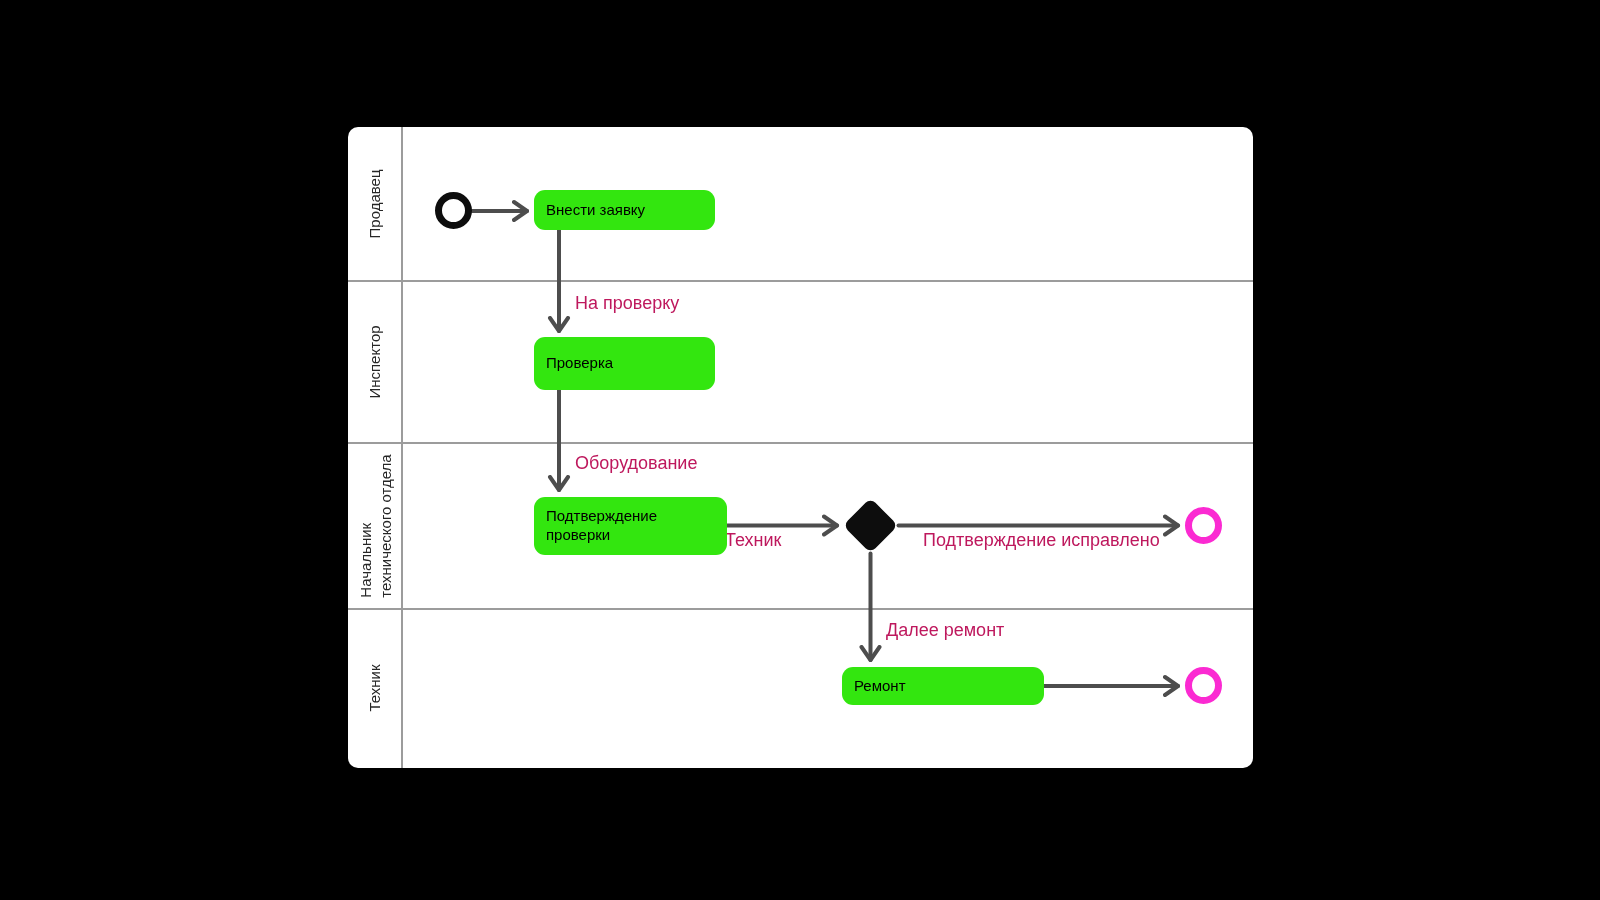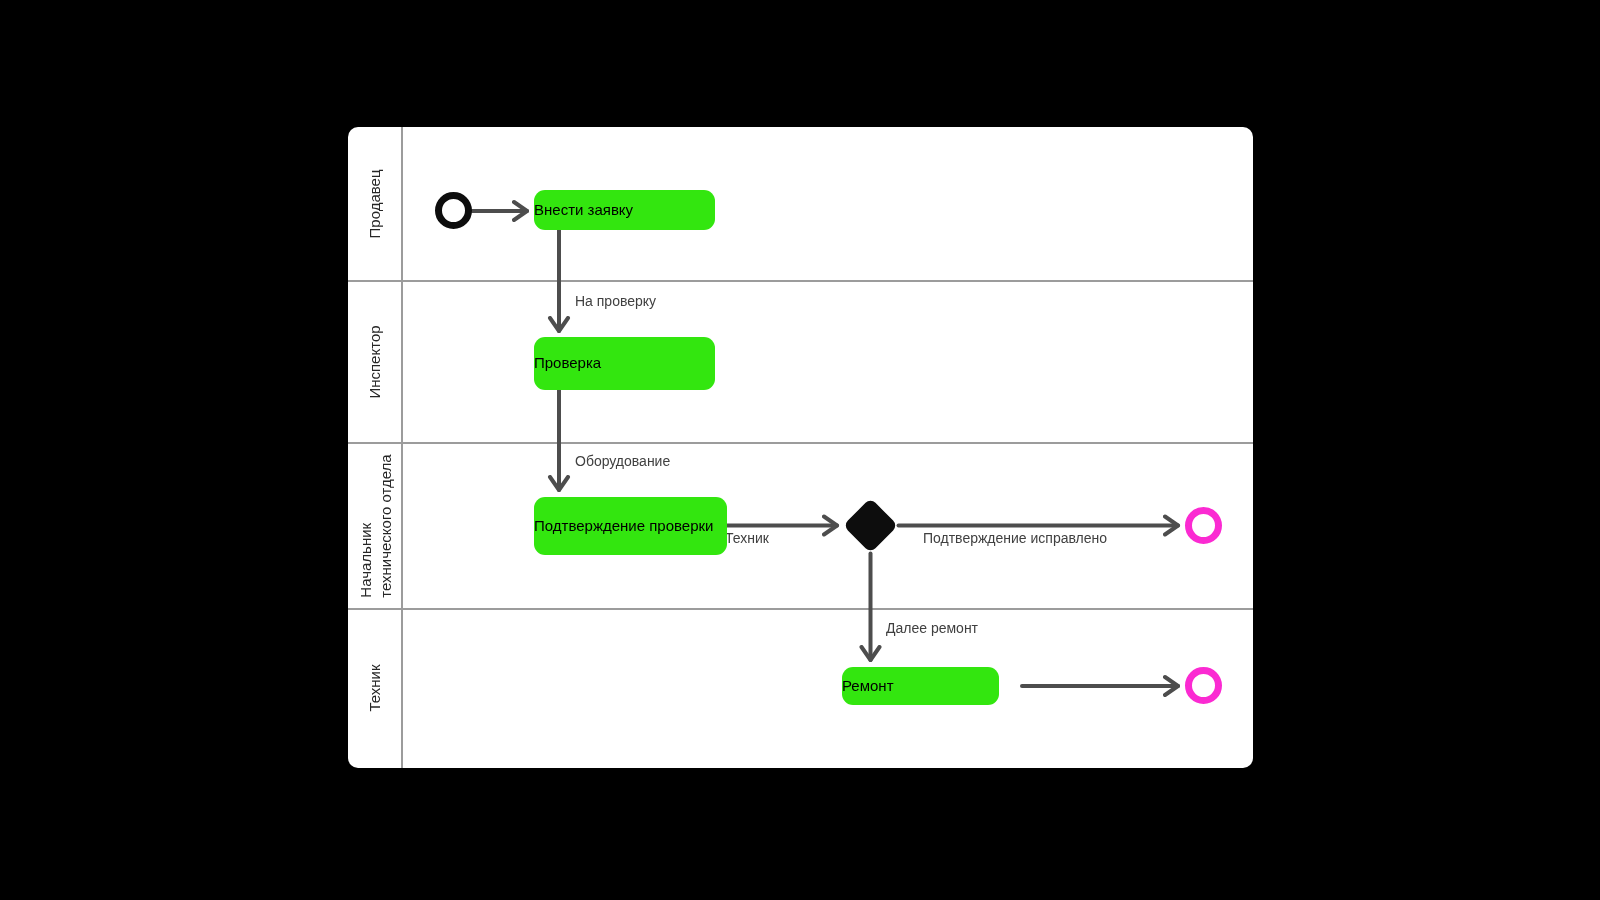--- a/index.html
+++ b/index.html
@@ -16,27 +16,27 @@
     font-family:"Liberation Sans", sans-serif;}
   .stage{position:relative;width:1600px;height:900px;background:var(--page-bg);overflow:hidden;}
   .canvas{position:absolute;left:348px;top:127px;width:905px;height:641px;
     background:var(--canvas-bg);border-radius:10px;overflow:hidden;}
   .lane{position:absolute;left:0;width:905px;}
   .lane-divider{position:absolute;left:0;width:905px;height:2px;background:var(--lane-line);}
   .label-separator{position:absolute;left:53px;top:0;width:2px;height:641px;background:var(--lane-line);}
   .lane-label{position:absolute;left:27px;transform:translate(-50%,-50%) rotate(-90deg);
     white-space:pre-line;font-size:15px;line-height:1.3;color:#262626;text-align:left;}
   .task{position:absolute;background:var(--task-fill);border-radius:11px;
-    display:flex;align-items:center;padding:0 0;font-size:15px;color:#000;line-height:1.25;}
+    display:flex;align-items:center;padding:0 12px;font-size:15px;color:#000;line-height:1.25;}
   .event{position:absolute;width:37px;height:37px;border-radius:50%;background:transparent;}
   .event.start{border:7px solid var(--start-stroke);}
   .event.end{border:7px solid var(--end-stroke);}
   .gateway{position:absolute;left:503px;top:379px;width:39px;height:39px;background:#0d0d0d;
     border-radius:7px;transform:rotate(45deg);}
-  .flow-label{position:absolute;font-size:14px;color:#404040;white-space:nowrap;}
+  .flow-label{position:absolute;font-size:18px;color:#be185d;white-space:nowrap;}
   svg.connectors{position:absolute;left:0;top:0;width:905px;height:641px;overflow:visible;}
   .connector-stroke{stroke:var(--connector);stroke-width:4;fill:none;
     stroke-linecap:round;stroke-linejoin:round;}
 </style>
 </head>
 <body>
 
 <div class="stage">
   <div class="canvas">
 
@@ -86,21 +86,21 @@
     <div class="task" style="left:186px;top:210px;width:181px;height:53px">
       <span>Проверка</span>
     </div>
 
     <div class="task" style="left:186px;top:370px;width:193px;height:58px">
       <span>Подтверждение проверки</span>
     </div>
 
     <div class="gateway"></div>
 
-    <div class="task" style="left:494px;top:540px;width:157px;height:38px">
+    <div class="task" style="left:494px;top:540px;width:202px;height:38px">
       <span>Ремонт</span>
     </div>
 
     <div class="event end" style="left:837px;top:380px"></div>
     <div class="event end" style="left:837px;top:540px"></div>
 
   </div>
 </div>
 
 </body></html>

